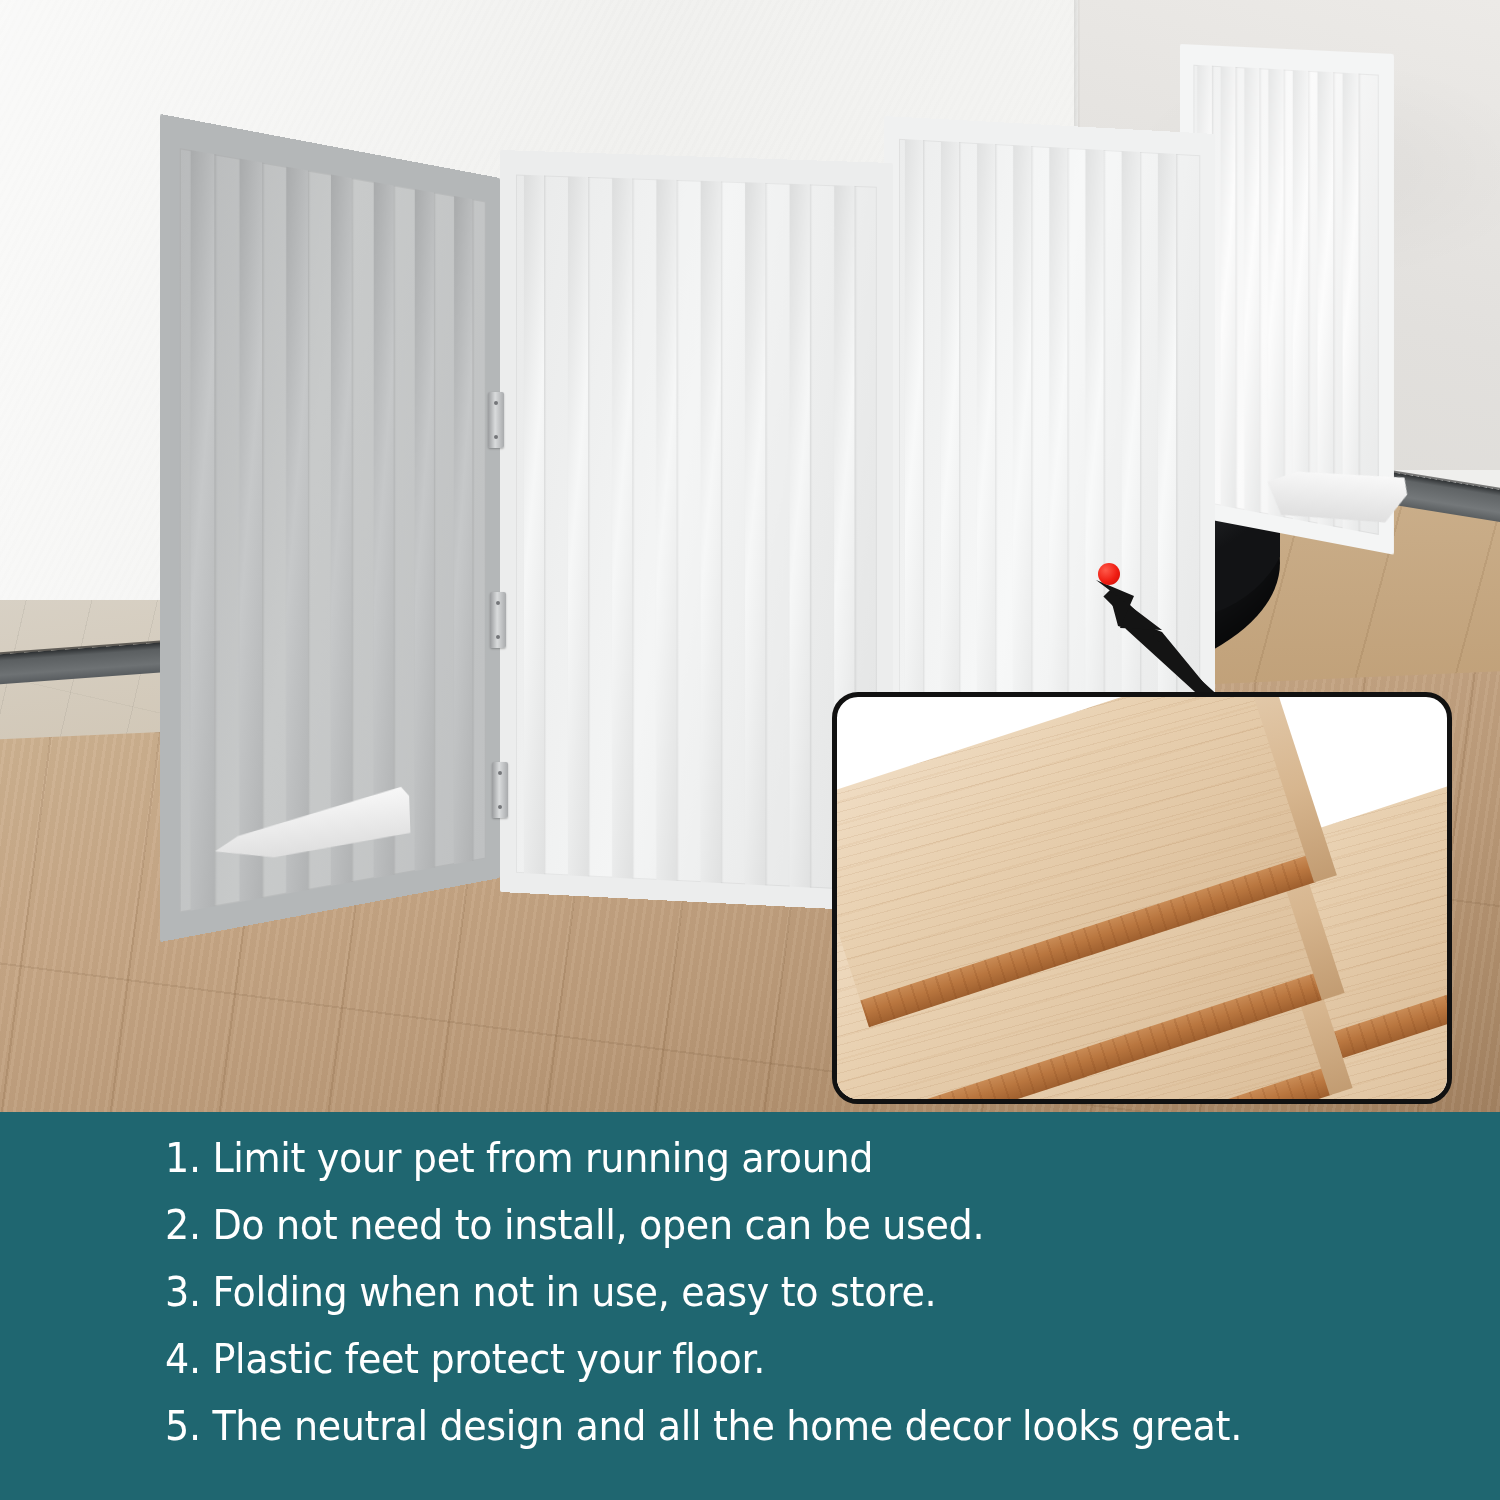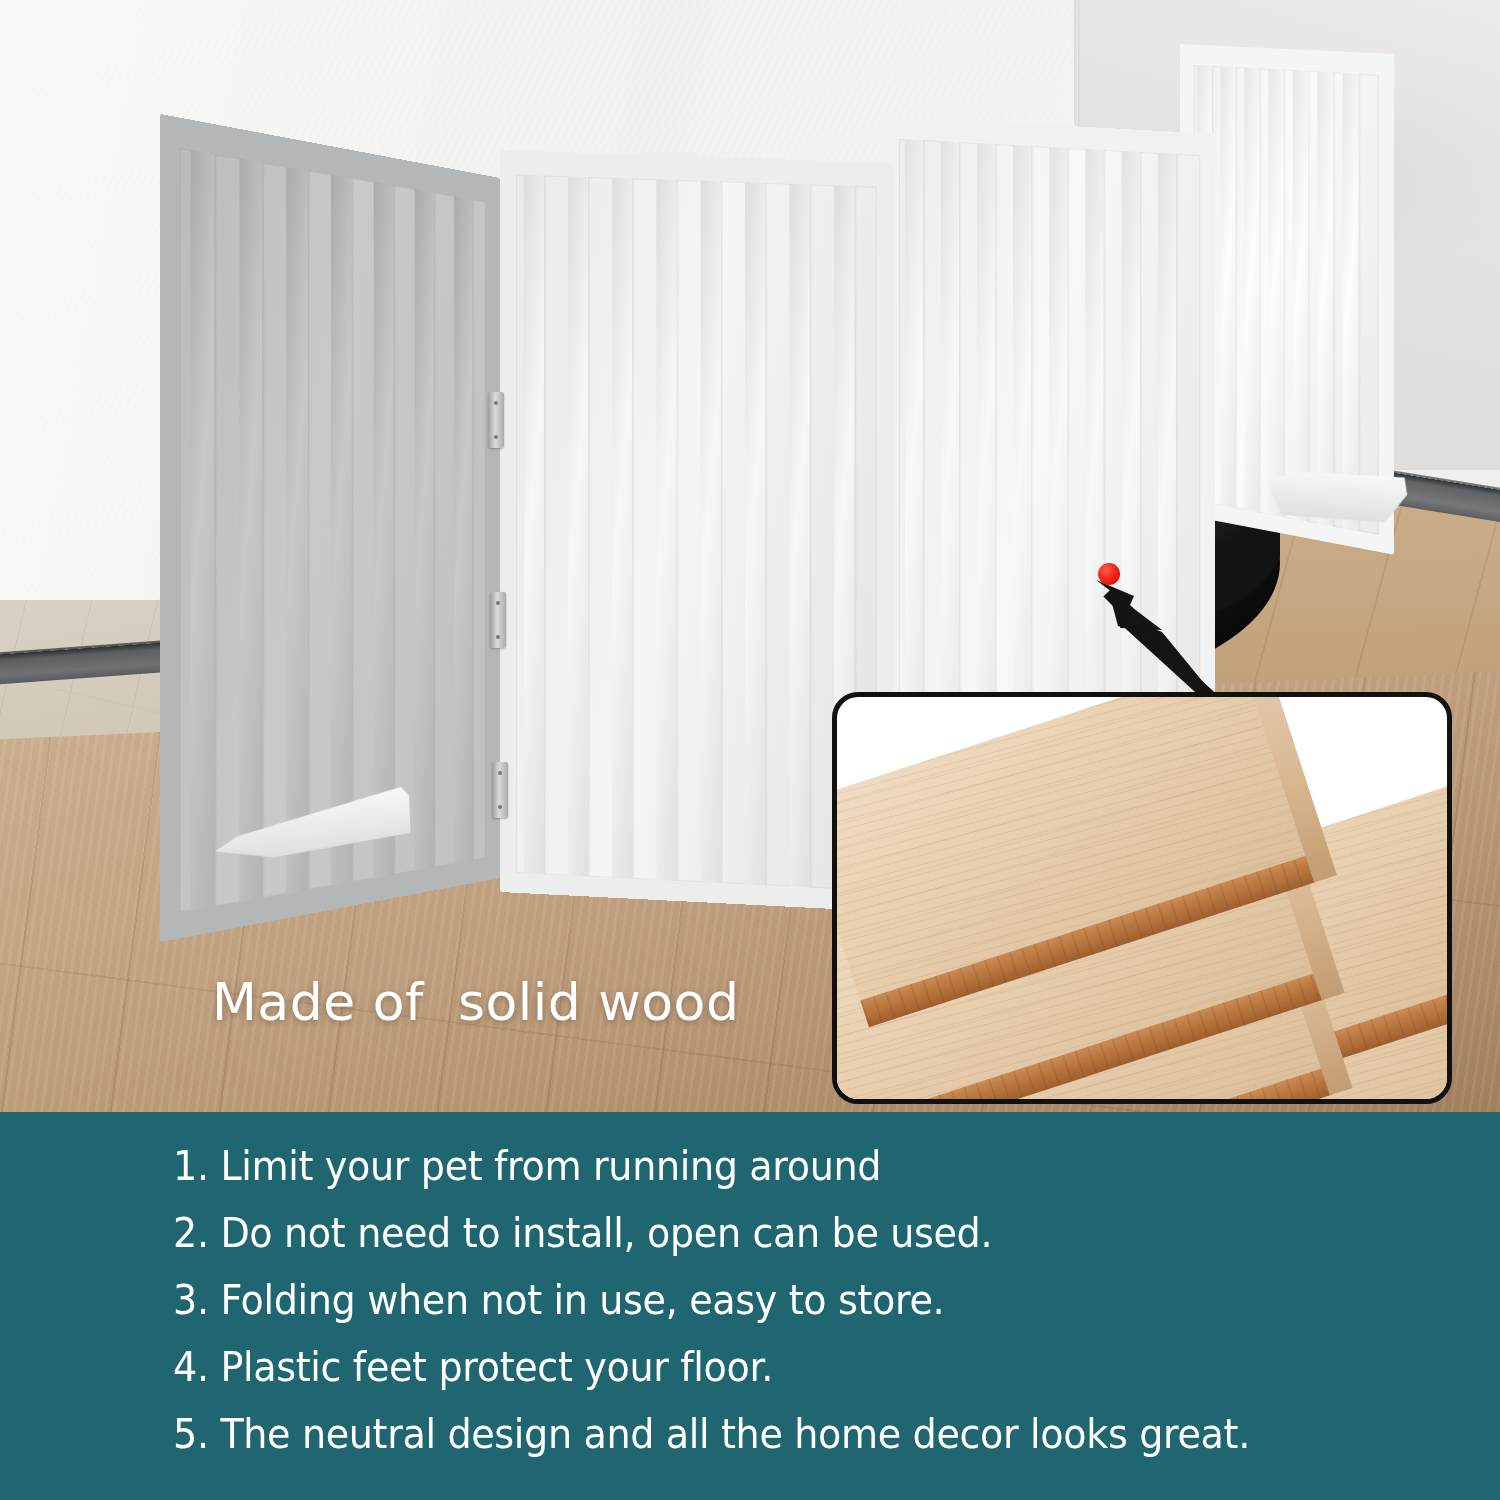--- a/index.html
+++ b/index.html
@@ -468,21 +468,21 @@
     position:absolute;
     left:0; top:1112px;
     width:1500px; height:388px;
     background:#1f6670;
   }
   #feature-list{
     position:absolute;
     left:165px; top:26px;
     width:1290px;
     list-style:none;
-    margin:8px; padding:0;
+    margin:0; padding:0;
   }
   #feature-list li{
     color:#ffffff;
     font-size:41px;
     line-height: 1.0;
     margin-bottom: 26px;
     white-space: nowrap;
     font-family: "DejaVu Sans", sans-serif;
     font-weight:400;
     letter-spacing:-0.4px;
@@ -589,21 +589,20 @@
     <div class="foot" id="foot-right"></div>
 
     <svg id="callout-arrow" viewBox="0 0 230 180">
       <path d="M20 26 L52 62 L42 50 L72 62 L118 118 L128 132 L118 126 L96 106 L56 74 L48 62 L28 56 Z" fill="#141414"></path>
       <path d="M18 22 L62 66 L40 54 L130 136" stroke="#141414" stroke-width="13" fill="none" stroke-linecap="butt"></path>
       <polygon points="6,10 72,60 30,58 44,26" fill="#141414"></polygon>
     </svg>
 
     <div id="red-dot"></div>
 
-    <div id="made-of-wood">Made of  solid wood</div>
 
     <div id="inset">
       <div class="board" id="b5">
         <div class="face"></div>
         <div class="edge"></div>
 
       </div>
       <div class="board" id="b4">
         <div class="face"></div>
         <div class="edge"></div>

